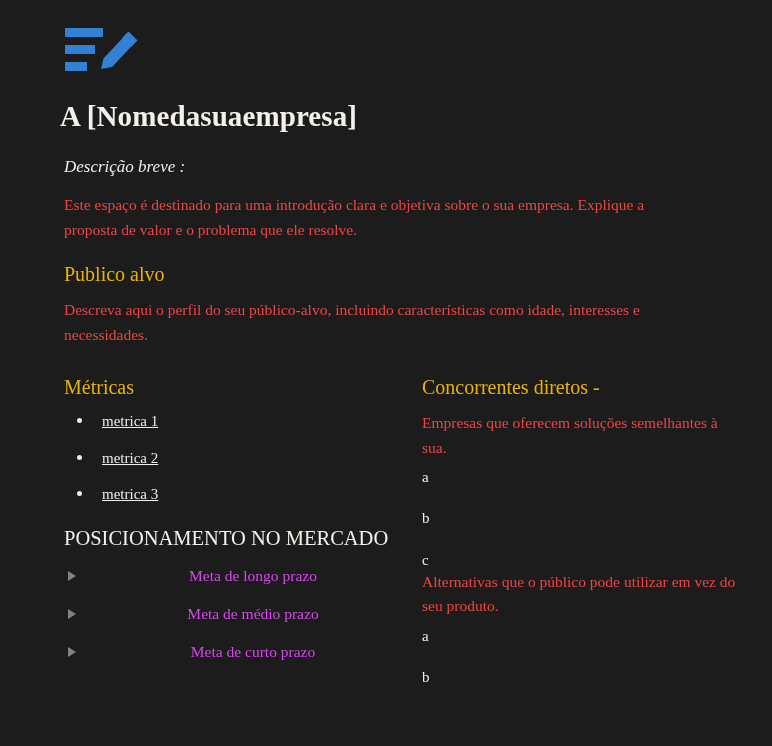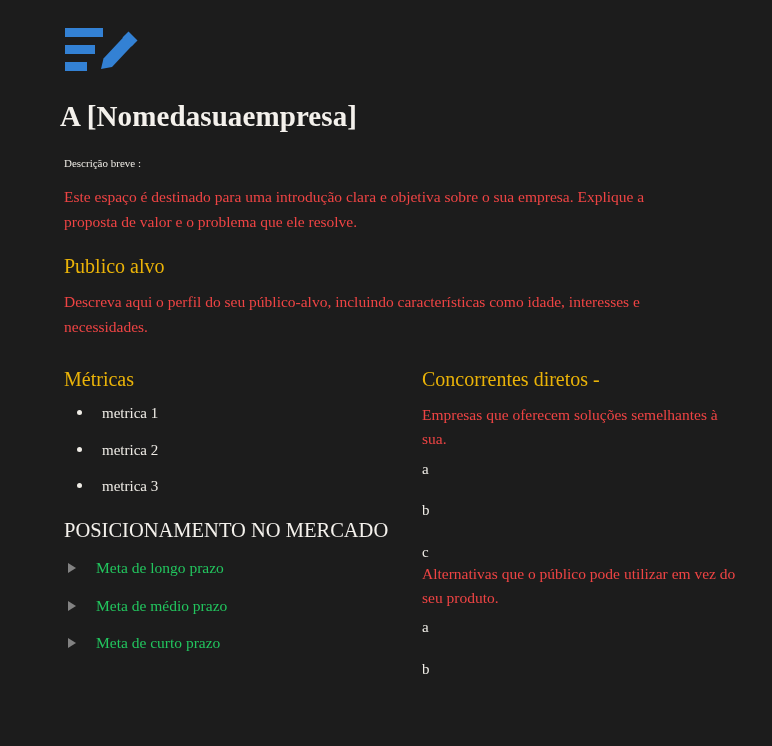--- a/index.html
+++ b/index.html
@@ -38,21 +38,22 @@
     font-weight: bold;
     line-height: 1.12;
     letter-spacing: 0.1px;
     margin: 0 0 24px 2px;
     color: #f4f1ec;
     font-family: "Liberation Serif", "DejaVu Serif", serif;
   }
 
   
   .label-italic {
-    font-size: 11px;
+    font-style: italic;
+    font-size: 17px;
     line-height: 1.35;
     margin: 0 0 14px 6px;
     color: #efece6;
   }
 
   .body-text {
     font-size: 15.5px;
     line-height: 1.58;
     margin: 0 0 18px 6px;
     color: #ef4444;
@@ -99,20 +100,21 @@
   }
   .col-right .body-text { margin-left: 7px; }
 
   .col-left .body-text.metrics-intro { margin-bottom: 14px; }
 
   
   ul.bullets {
     list-style: none;
     margin: 0 0 12px 0;
     padding: 0 0 0 18px;
+    text-decoration: underline;
   }
   ul.bullets li {
     position: relative;
     font-size: 15px;
     line-height: 1.35;
     margin: 0 0 16px 0;
     padding-left: 26px;
     color: #efece6;
   }
   ul.bullets li .bullet-dot {
@@ -130,21 +132,22 @@
     list-style: none;
     margin: 0;
     padding: 0 0 0 10px;
   }
   ul.triangles li {
     position: relative;
     font-size: 15.5px;
     line-height: 1.35;
     margin: 0 0 17px 0;
     padding-left: 28px;
-    color: #22c55e;
+    color: #d946ef;
+    text-align: center;
   }
   ul.triangles li .tri {
     position: absolute;
     left: 0px;
     top: 5px;
     width: 0;
     height: 0;
     border-top: 5px solid transparent;
     border-bottom: 5px solid transparent;
     border-left: 8px solid #828282;

